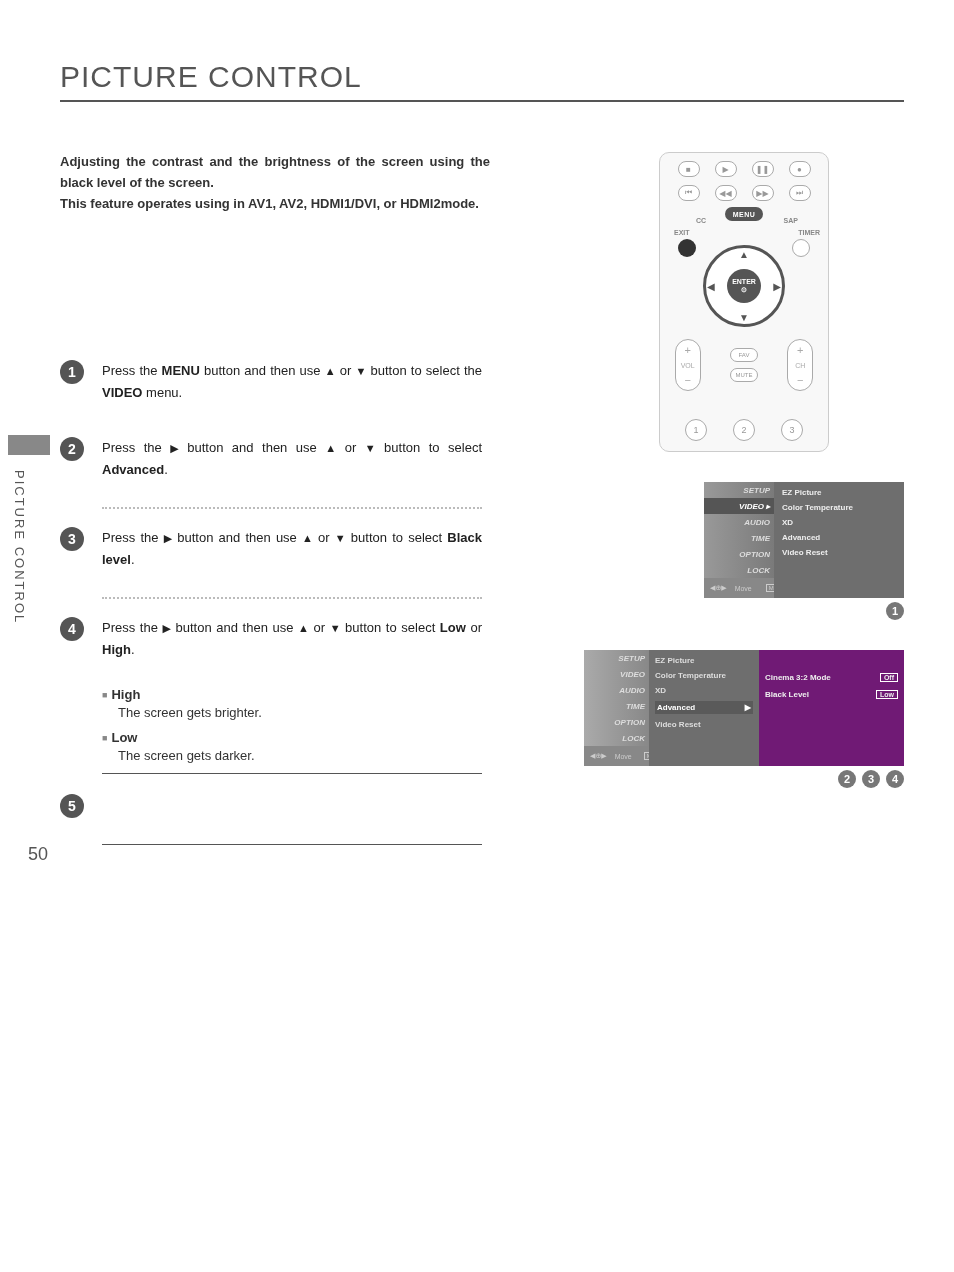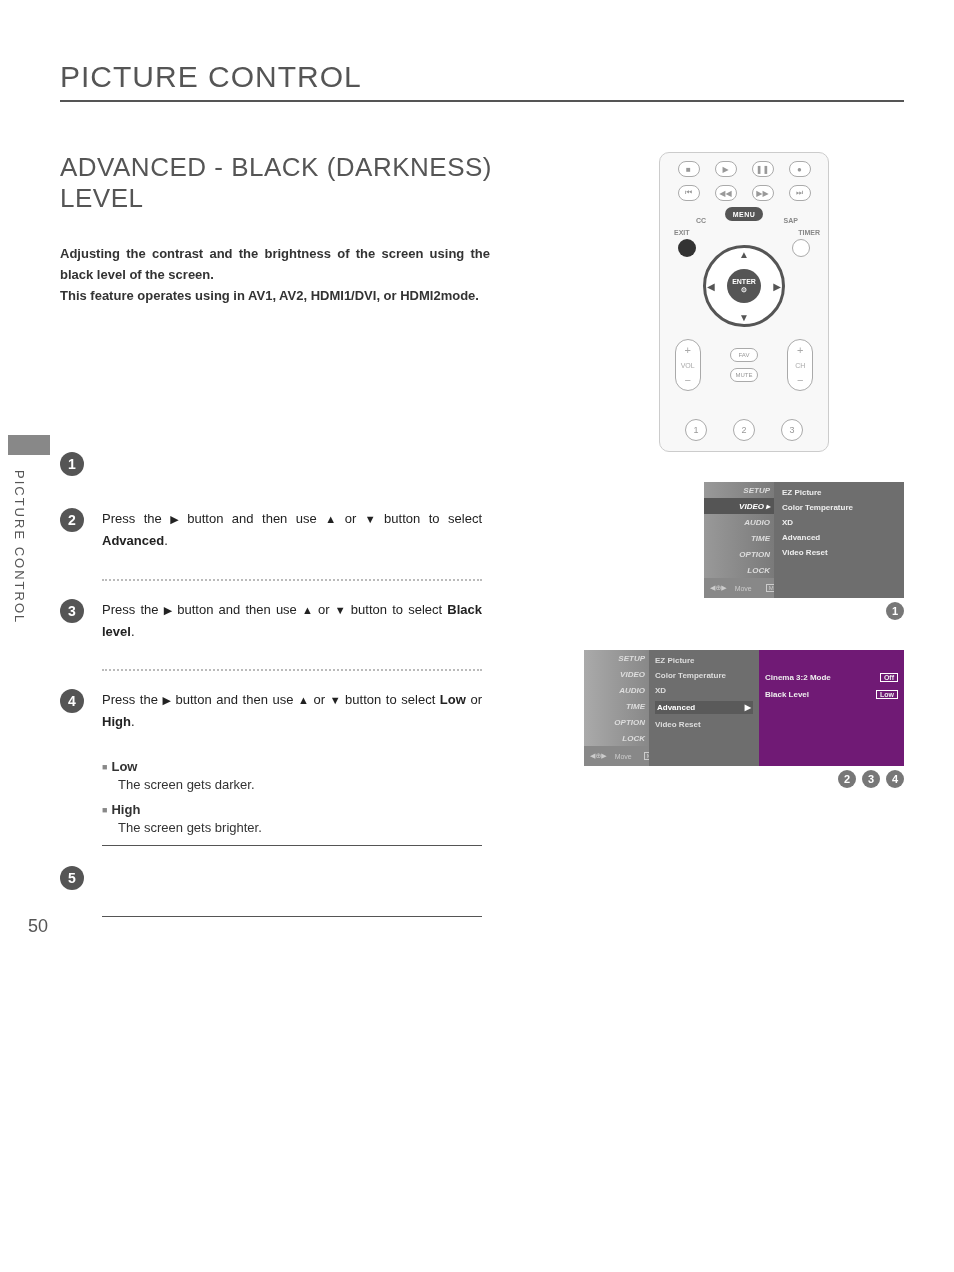--- a/index.html
+++ b/index.html
@@ -187,30 +187,32 @@
 <div class="page">
   <h1 class="main-title">PICTURE CONTROL</h1>
 
   <div class="side-tab">
     <div class="side-tab-bar"></div>
     <div class="side-tab-text">PICTURE CONTROL</div>
   </div>
 
   <div class="content-row">
     <div class="left-col">
-      <h2 class="subtitle">ADVANCED - BLACK (DARKNESS) LEVEL</h2>
       <div class="intro">
         <span>Adjusting the contrast and the brightness of the screen using the black level of the screen.</span><br>
         <span>This feature operates using in AV1, AV2, HDMI1/DVI, or HDMI2mode.</span>
       </div>
 
       <div class="steps">
 
         <div class="step">
           <div class="step-num">1</div>
+          <div class="step-text">
+            <span>Press the </span><span class="bold">MENU</span><span> button and then use </span><span class="tri">▲</span><span> or </span><span class="tri">▼</span><span> button to select the </span><span class="bold">VIDEO</span><span> menu.</span>
+          </div>
         </div>
 
         <div class="step">
           <div class="step-num">2</div>
           <div class="step-text">
             <span>Press the </span><span class="tri">▶</span><span> button and then use </span><span class="tri">▲</span><span> or </span><span class="tri">▼</span><span> button to select </span><span class="bold">Advanced</span><span>.</span>
           </div>
         </div>
         <div class="dotted-sep"></div>
 
@@ -224,26 +226,26 @@
 
         <div class="step">
           <div class="step-num">4</div>
           <div class="step-text">
             <span>Press the </span><span class="tri">▶</span><span> button and then use </span><span class="tri">▲</span><span> or </span><span class="tri">▼</span><span> button to select </span><span class="bold">Low</span><span> or </span><span class="bold">High</span><span>.</span>
           </div>
         </div>
 
         <div class="level-defs">
           <div class="level-def">
+            <span class="sq">■</span><span class="label">High</span>
+            <div class="desc">The screen gets brighter.</div>
+          </div>
+          <div class="level-def">
             <span class="sq">■</span><span class="label">Low</span>
             <div class="desc">The screen gets darker.</div>
-          </div>
-          <div class="level-def">
-            <span class="sq">■</span><span class="label">High</span>
-            <div class="desc">The screen gets brighter.</div>
           </div>
         </div>
 
         <div class="solid-sep"></div>
 
         <div class="step">
           <div class="step-num">5</div>
         </div>
         <div class="solid-sep"></div>
       </div>

